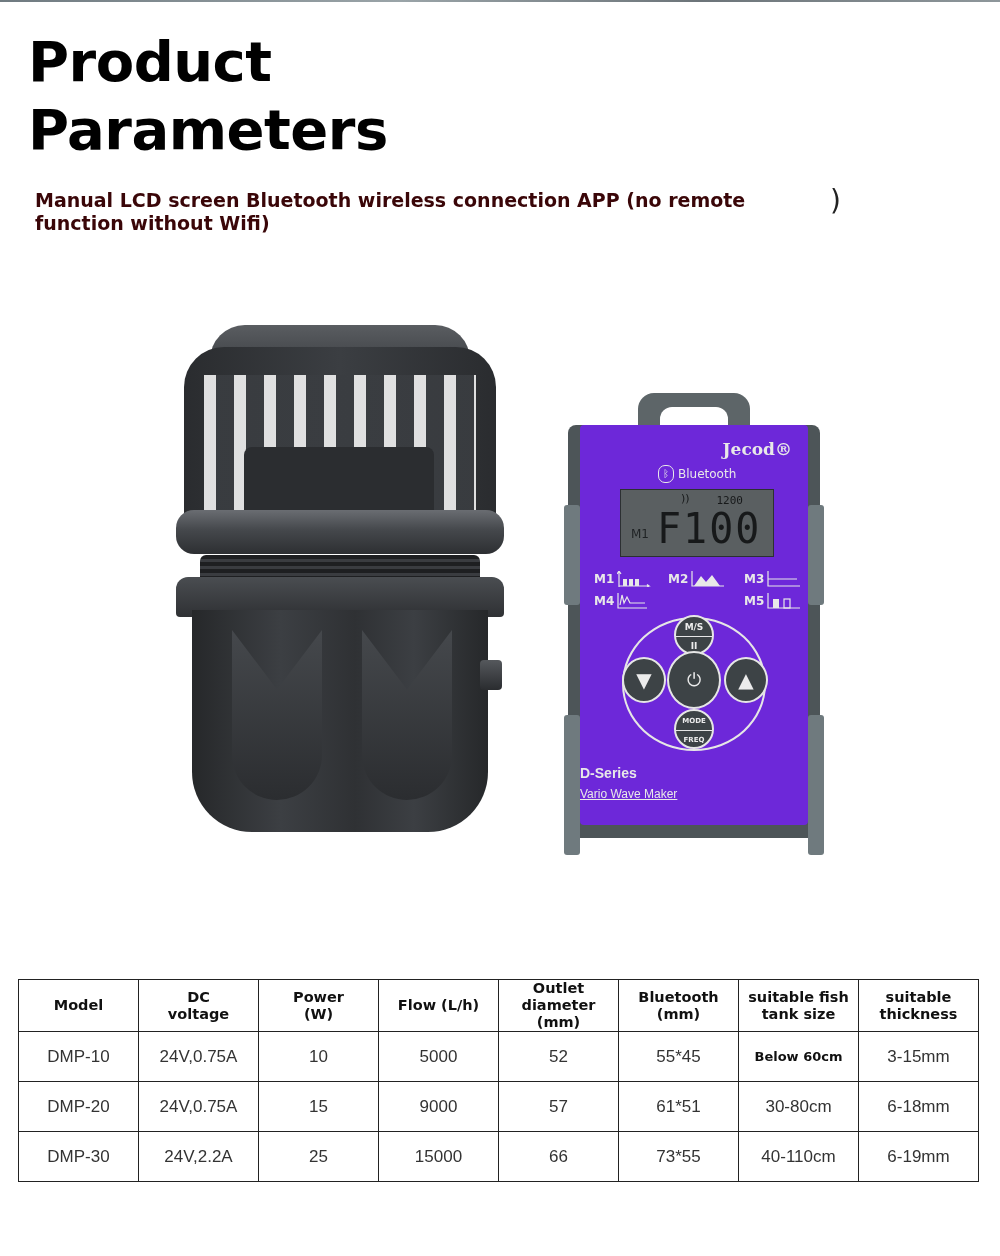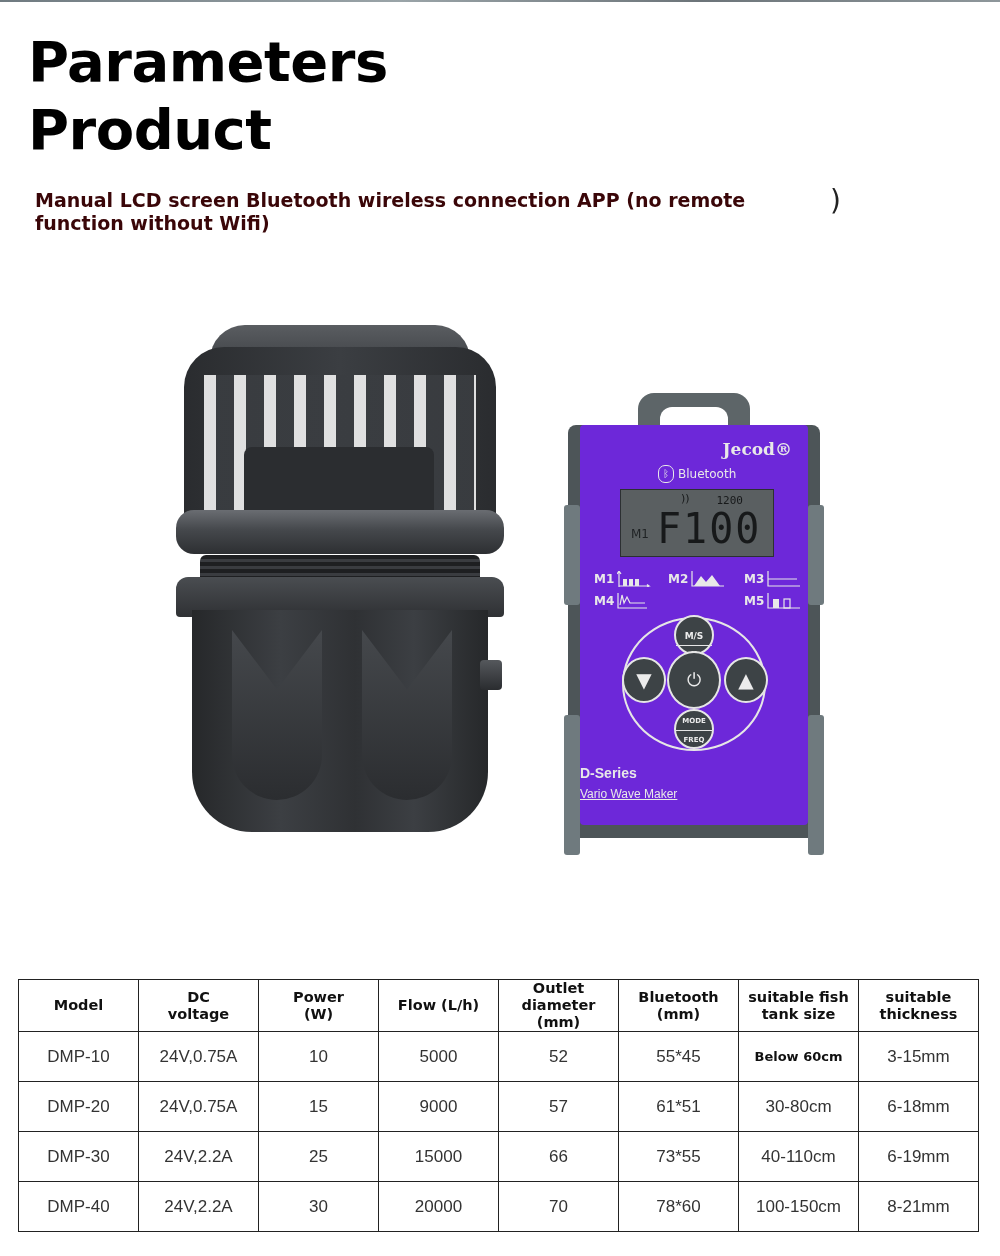--- a/index.html
+++ b/index.html
@@ -159,22 +159,22 @@
     height: 49px; font-family: "Liberation Sans", sans-serif; font-size: 17px; color: #333; text-align: center;
   }
   table.params td.bold-cell { font-family: "DejaVu Sans", sans-serif; font-weight: bold; font-size: 13px; color: #111; }
 </style>
 </head>
 <body>
 
 <div class="top-rule"></div>
 
 <div class="title">
+  <div>Product</div>
   <div>Parameters</div>
-  <div>Product</div>
 </div>
 
 <div class="subtitle">Manual LCD screen Bluetooth wireless connection APP (no remote function without Wifi)</div>
 <div class="subtitle-paren">)</div>
 
 <div class="pump">
   <div class="pump-cap"></div>
   <div class="pump-cage">
     <div class="slots"></div>
     <div class="inner-shadow"></div>
@@ -244,21 +244,21 @@
         <svg width="34" height="16" viewBox="0 0 34 16">
             <path d="M1 0V15H33" stroke="#e8e8e8" fill="none" stroke-width="1.2"></path>
             <rect x="6" y="6" width="6" height="9" fill="#e8e8e8"></rect>
             <rect x="17" y="6" width="6" height="9" fill="none" stroke="#e8e8e8" stroke-width="1.2"></rect>
           </svg>
       </div>
     </div>
 
     <div class="pad">
       <div class="pbtn ms">
-        <div style="margin-top:12px">M/S</div>
+        <div style="margin-top:3px">M/S</div>
         <div class="div"></div>
         <div>II</div>
       </div>
       <div class="pbtn down">
         <span>▼</span>
       </div>
       <div class="pbtn power">
         <span>⏻</span>
       </div>
       <div class="pbtn up">
@@ -313,24 +313,14 @@
     <tr>
       <td>DMP-30</td>
       <td>24V,2.2A</td>
       <td>25</td>
       <td>15000</td>
       <td>66</td>
       <td>73*55</td>
       <td>40-110cm</td>
       <td>6-19mm</td>
     </tr>
-    <tr>
-      <td>DMP-40</td>
-      <td>24V,2.2A</td>
-      <td>30</td>
-      <td>20000</td>
-      <td>70</td>
-      <td>78*60</td>
-      <td>100-150cm</td>
-      <td>8-21mm</td>
-    </tr>
   </tbody>
 </table>
 
 </body></html>

